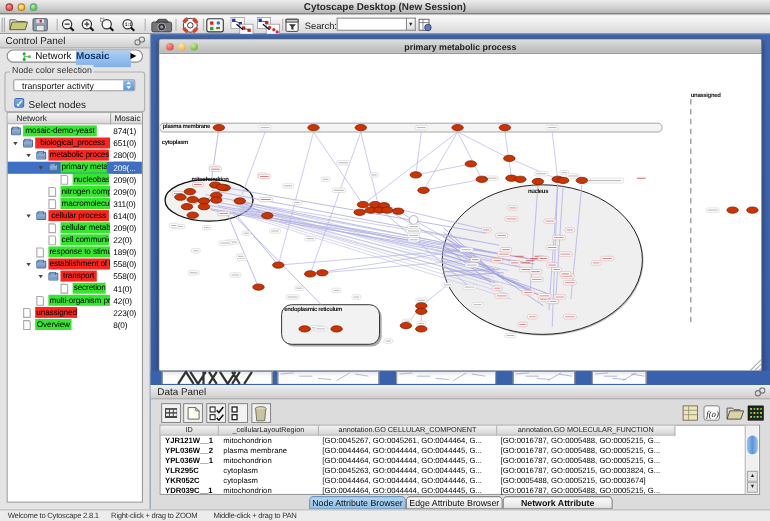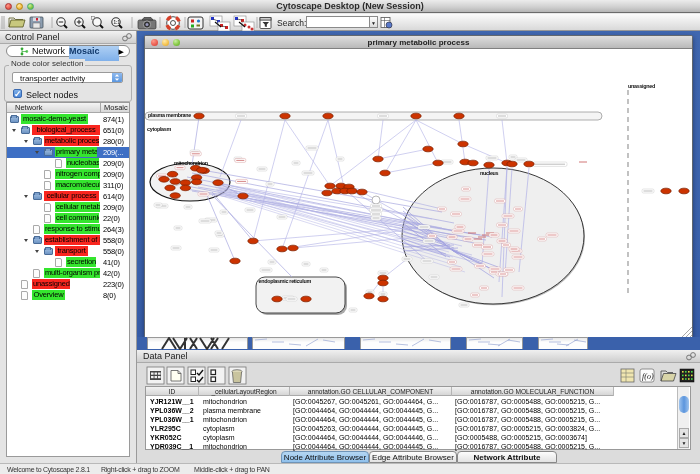--- a/index.html
+++ b/index.html
@@ -265,21 +265,21 @@
             <span class="tval" style="">209(0)</span>
           </div>
       <div class="trow" style="top:110px;">
             <span class="ficon" style="left:37px;"></span>
             <span class="hl g" style="position:absolute;left:48px;top:0px;width:44px;overflow:hidden;">cell communicat</span>
             <span class="tval" style="">22(0)</span>
           </div>
       <div class="trow" style="top:121px;">
             <span class="ficon" style="left:26px;"></span>
             <span class="hl g" style="position:absolute;left:37px;top:0px;width:56px;overflow:hidden;">response to stimul</span>
-            <span class="tval" style="">264(3)</span>
+            <span class="tval" style="">189(0)</span>
           </div>
       <div class="trow" style="top:132px;">
             <span class="arr" style="left:17px;"></span>
             <span class="folder" style="left:26px;"></span>
             <span class="hl r" style="position:absolute;left:37px;top:0px;width:56px;overflow:hidden;">establishment of lo</span>
             <span class="tval" style="">558(0)</span>
           </div>
       <div class="trow" style="top:143px;">
             <span class="arr" style="left:28px;"></span>
             <span class="folder" style="left:37px;"></span>

